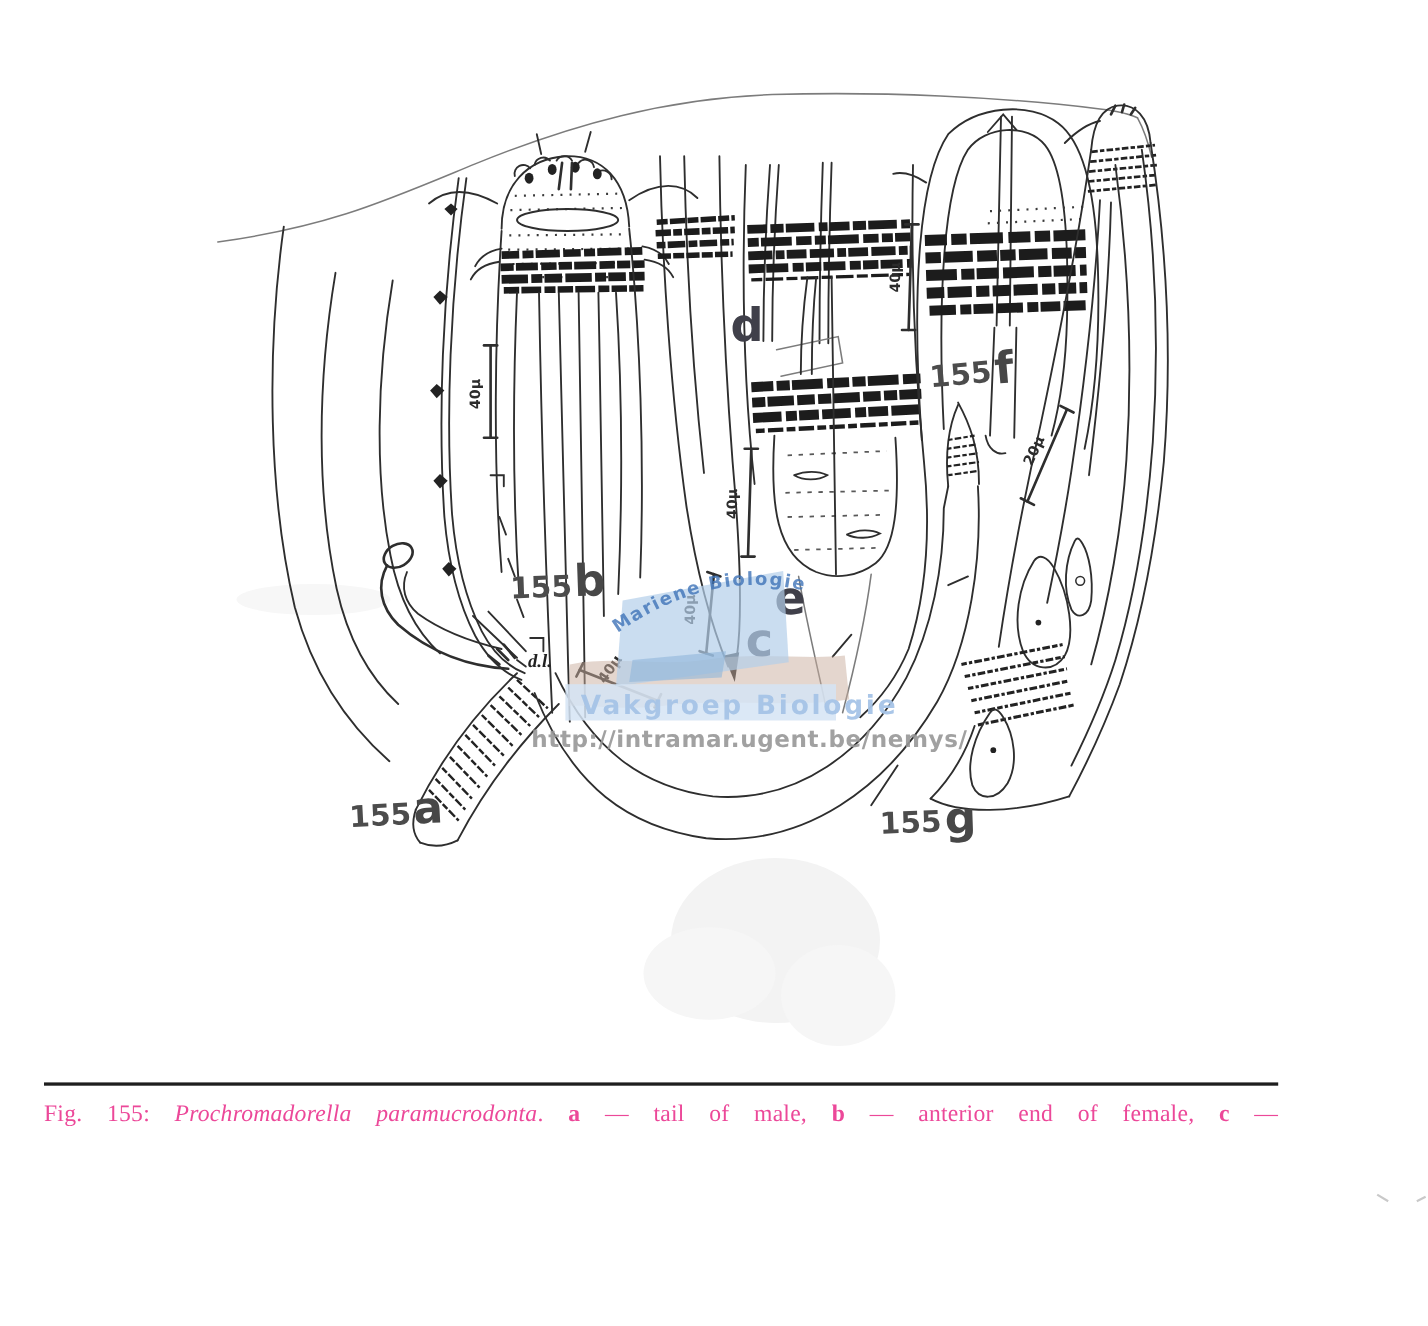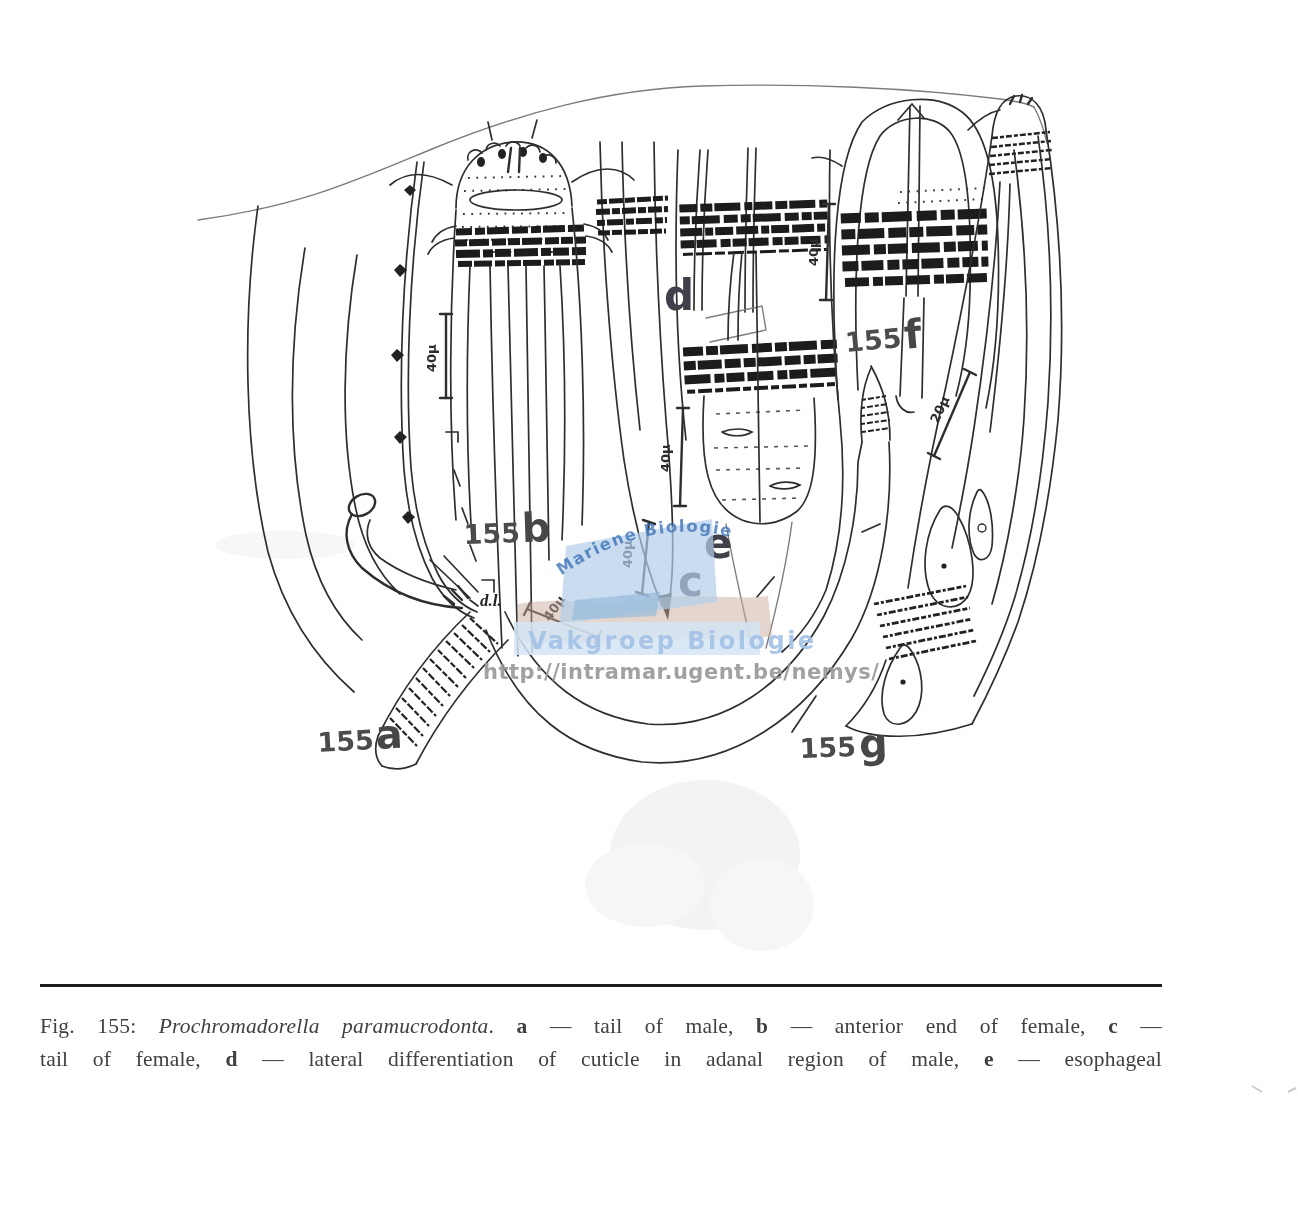--- a/index.html
+++ b/index.html
@@ -21,22 +21,22 @@
   .sb{font:600 13px "DejaVu Sans",sans-serif;fill:#2c2c2c;}
   .dl{font:italic 600 17px "Liberation Serif",serif;fill:#222;}
 
   
   .wmArc{font:700 16.5px "DejaVu Sans",sans-serif;fill:#3f74b8;opacity:.8;letter-spacing:1.5px;}
   .wmBand{font:700 24px "DejaVu Sans",sans-serif;fill:#a6c4e7;opacity:.95;letter-spacing:2.5px;}
   .wmUrl{font:700 21px "DejaVu Sans",sans-serif;fill:#979797;opacity:.9;letter-spacing:.5px;}
 
   
   .caption{position:absolute;left:40px;top:984px;width:1122px;border-top:3.5px solid #1e1e1e;
-           padding-top:23px;font-family:"Liberation Serif",serif;font-size:21.5px;line-height:33px;
-           color:#404040;letter-spacing:.2px;word-spacing:1.5px;}
+           padding-top:9px;font-family:"Liberation Serif",serif;font-size:21.5px;line-height:33px;
+           color:#ec4899;letter-spacing:.2px;word-spacing:1.5px;}
   .cap-line{white-space:normal;}
   .cap-line.just{text-align:justify;text-align-last:justify;}
   .it{font-style:italic;}
   .bd{font-weight:bold;}
 </style>
 </head>
 <body>
 
 <div class="page">
 
@@ -372,17 +372,16 @@
     </defs>
     <text class="wmArc"><textPath href="#wmArcPath" startOffset="4">Mariene Biologie</textPath></text>
     <text class="wmBand" x="528" y="649">Vakgroep Biologie</text>
     <text class="wmUrl" x="483" y="679">http://intramar.ugent.be/nemys/</text>
   </g>
 </svg>
 
   <div class="caption">
     <div>
         <div class="cap-line just"><span>Fig. 155: </span><span class="it">Prochromadorella paramucrodonta</span><span>. </span><span class="bd">a</span><span> — tail of male, </span><span class="bd">b</span><span> — anterior end of female, </span><span class="bd">c</span><span> —</span></div>
-        <div class="cap-line just"><span>tail of female, </span><span class="bd">d</span><span> — lateral differentiation of cuticle in adanal region of male, </span><span class="bd">e</span><span> — esophageal</span></div>
       </div>
   </div>
 
 </div>
 
 </body></html>

